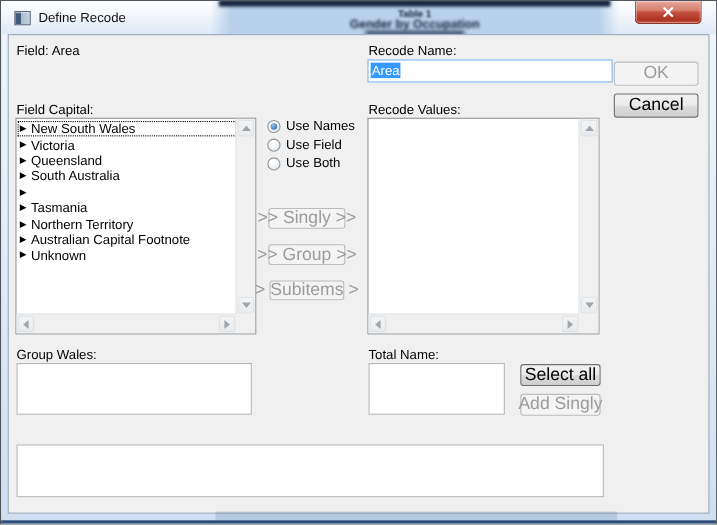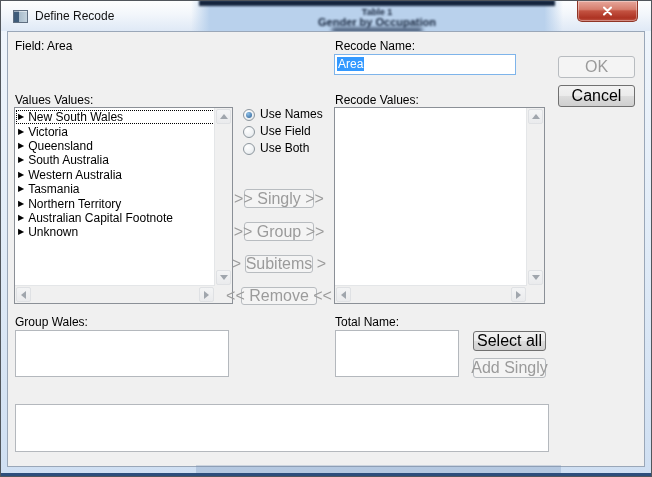--- a/index.html
+++ b/index.html
@@ -89,28 +89,28 @@
     </div>
   </div>
 
   <div class="client"></div>
   <div class="bottom-shade"></div>
   <div class="bottom-line"></div>
 
   <div class="lbl" style="left:14px;top:38px;">Field: Area</div>
   <div class="lbl" style="left:334px;top:38px;">Recode Name:</div>
 
-  <div class="textbox focus" style="left:333px;top:53px;width:182px;height:21px;">
+  <div class="textbox focus" style="left:333px;top:53px;width:223px;height:21px;">
     <span class="sel">Area</span>
   </div>
 
   <div class="btn disabled" style="left:557px;top:55px;width:77px;height:22px;">OK</div>
   <div class="btn enabled" style="left:557px;top:84px;width:77px;height:22px;">Cancel</div>
 
-  <div class="lbl" style="left:14px;top:92px;">Values Values:</div>
+  <div class="lbl" style="left:14px;top:92px;">Field Capital:</div>
   <div class="listbox" style="left:13px;top:106px;width:219px;height:197px;">
     <div class="list-items">
 
         <div class="list-row focused">
           <span class="arrow">▶</span>
           <span class="row-label">New South Wales</span>
         </div>
 
         <div class="list-row">
           <span class="arrow">▶</span>
@@ -122,21 +122,20 @@
           <span class="row-label">Queensland</span>
         </div>
 
         <div class="list-row">
           <span class="arrow">▶</span>
           <span class="row-label">South Australia</span>
         </div>
 
         <div class="list-row">
           <span class="arrow">▶</span>
-          <span class="row-label">Western Australia</span>
         </div>
 
         <div class="list-row">
           <span class="arrow">▶</span>
           <span class="row-label">Tasmania</span>
         </div>
 
         <div class="list-row">
           <span class="arrow">▶</span>
           <span class="row-label">Northern Territory</span>
@@ -185,21 +184,20 @@
 
       <div class="radio-row">
         <span class="radio-icon"></span>
         <span class="radio-label">Use Both</span>
       </div>
     </div>
 
   <div class="btn disabled" style="left:243px;top:188px;width:70px;height:19px;">&gt;&gt; Singly &gt;&gt;</div>
   <div class="btn disabled" style="left:243px;top:221px;width:70px;height:19px;">&gt;&gt; Group &gt;&gt;</div>
   <div class="btn disabled" style="left:244px;top:254px;width:68px;height:18px;">&gt; Subitems &gt;</div>
-  <div class="btn disabled" style="left:240px;top:286px;width:76px;height:18px;">&lt;&lt; Remove &lt;&lt;</div>
 
   <div class="lbl" style="left:334px;top:92px;">Recode Values:</div>
   <div class="listbox" style="left:333px;top:106px;width:211px;height:197px;">
     <div class="list-items">
       
     </div>
     <div class="vscroll">
       <div class="sbtn up">
           <span class="tri tri-up"></span>
         </div>

